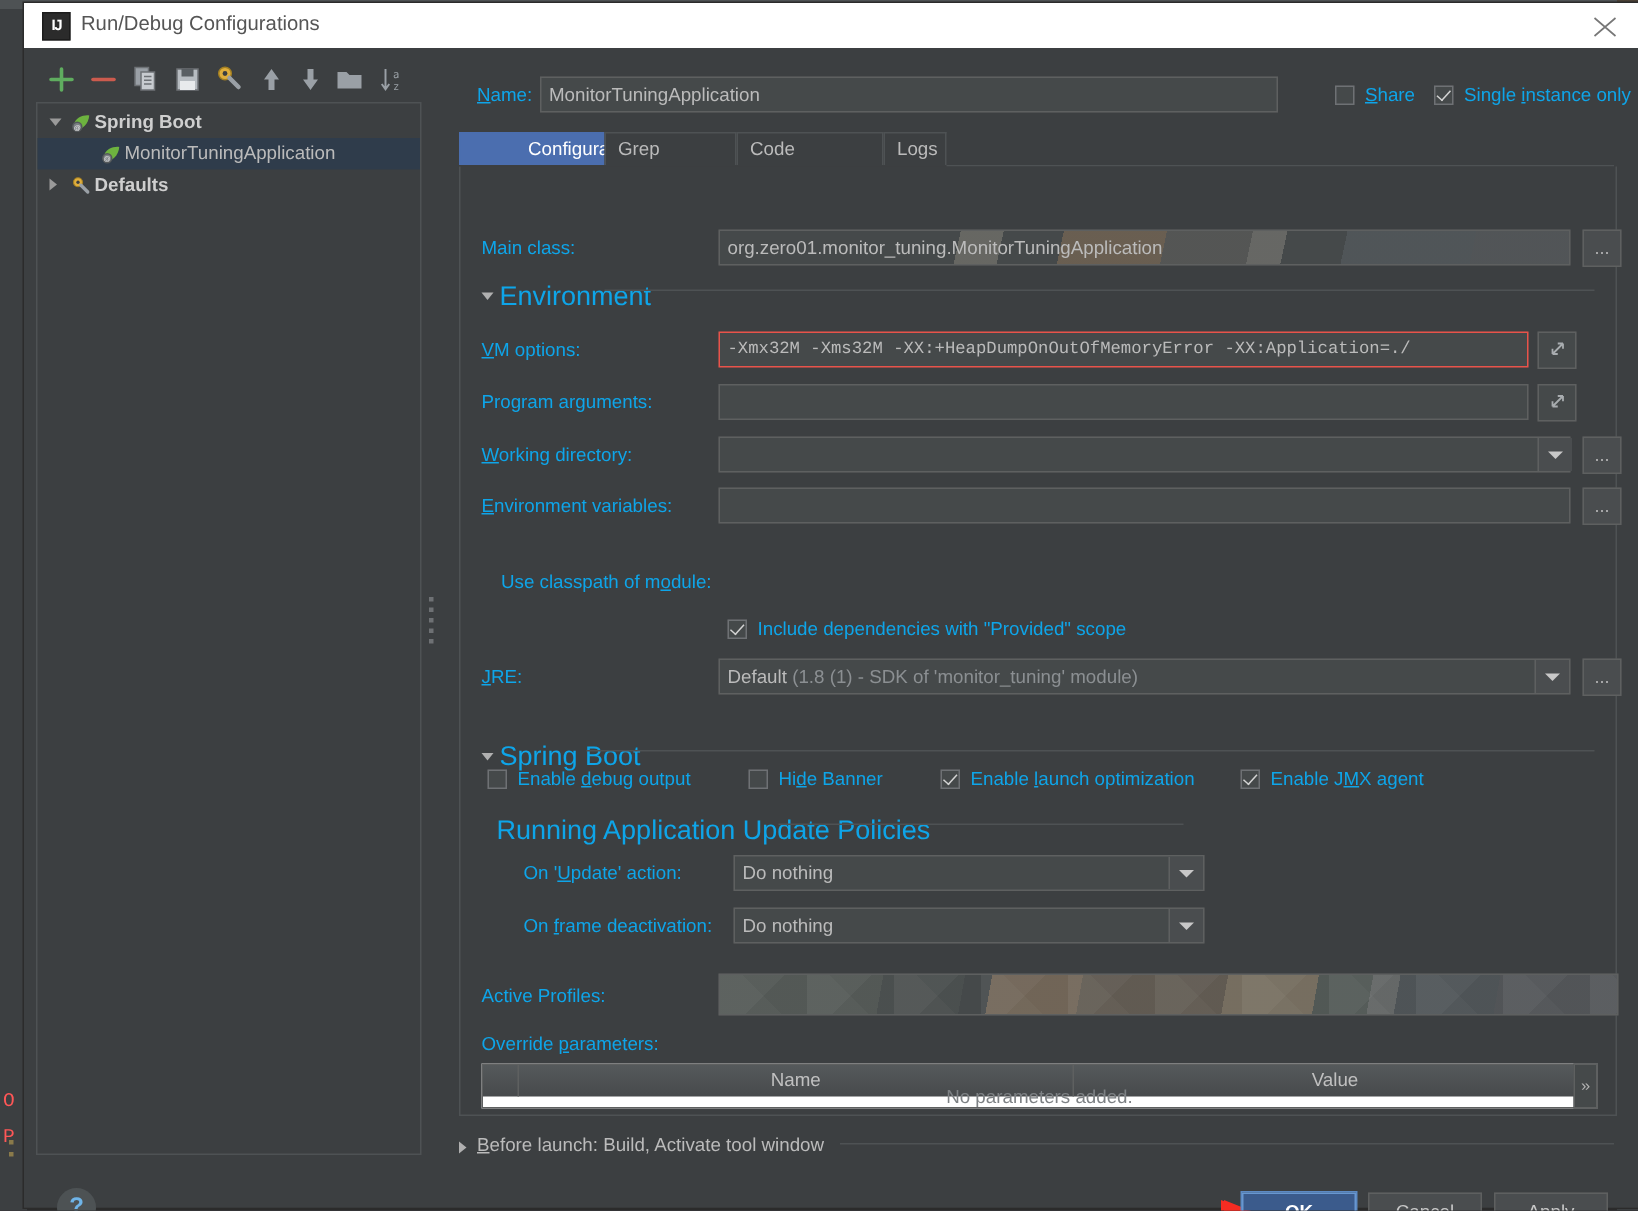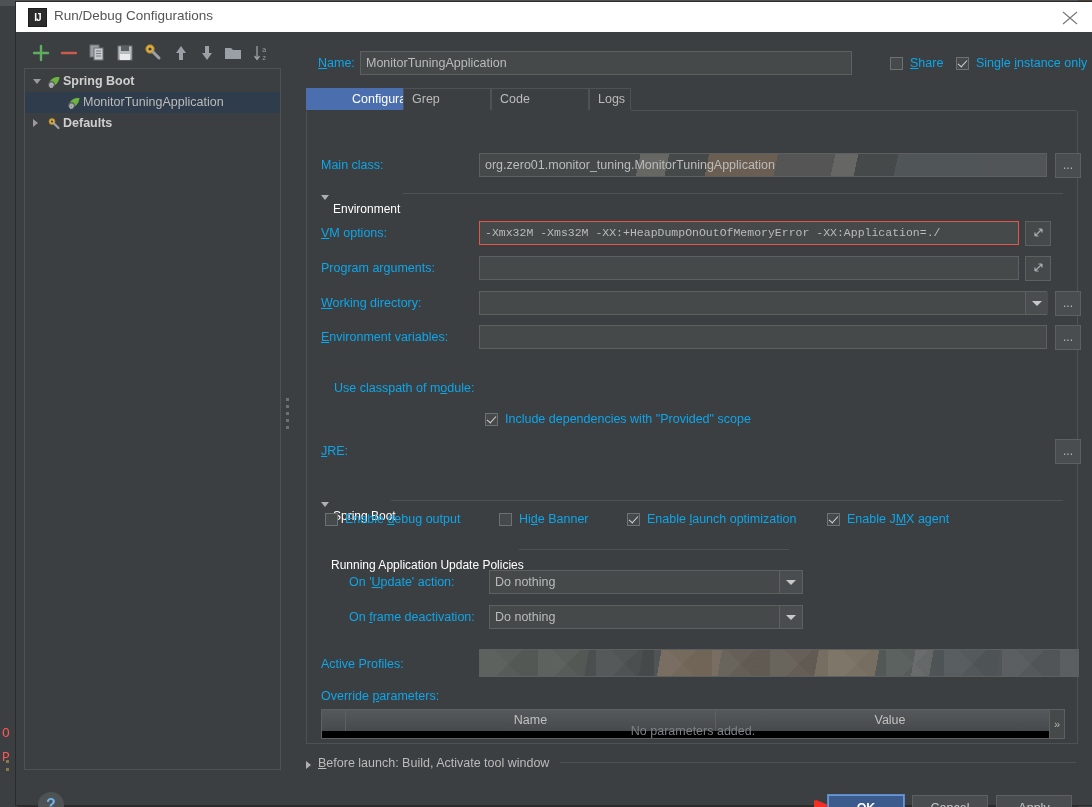--- a/index.html
+++ b/index.html
@@ -67,21 +67,21 @@
   .combo-arrow i { position:absolute; left:6px; top:9px; width:0;height:0;
      border-left:5px solid transparent;border-right:5px solid transparent;border-top:5px solid #c8c8c8;}
   .expandbtn { position:absolute; width:26px; height:25px; background:#45494a; border:1px solid #5e6060;
      box-sizing:border-box; cursor:pointer; }
 
   .chk { position:absolute; width:13px; height:13px; background:#45494a; border:1px solid #6e7174; box-sizing:border-box; cursor:pointer;}
   .chk.on::after { content:""; position:absolute; left:3px; top:0px; width:4px; height:8px;
      border:solid #d4d4d4; border-width:0 1.6px 1.6px 0; transform:rotate(42deg); }
 
   .sectionline { position:absolute; height:1px; background:#4e5254; }
-  .sect-title { position:absolute; font-size:12px; color:#ffffff;margin-top:15px; }
+  .sect-title { position:absolute; font-size:18px; color:#0ea5e9; }
   .sect-tw { position:absolute; width:0;height:0;
      border-top:5px solid #b0b0b0; border-left:4px solid transparent; border-right:4px solid transparent; cursor:pointer;}
 
   
   .tab { position:absolute; top:0; height:22px; line-height:21px; font-size:12.5px;
      color:#bbbbbb; padding:0 8px; border:1px solid #4e5254; border-bottom:none;
      background:#3c3f41; box-sizing:border-box; cursor:pointer; }
   .tab.active { background:#4b6eaf; color:#ffffff; border-color:#4b6eaf;padding-left:45px; }
 
   
@@ -96,21 +96,21 @@
       rgba(190,150,110,.45) 30% 40%, rgba(160,130,100,.38) 40% 56%, rgba(205,175,135,.45) 56% 66%,
       rgba(120,135,120,.30) 66% 72%, rgba(200,200,195,.30) 72% 75%, rgba(110,120,130,.28) 75% 86%,
       rgba(130,128,138,.26) 86% 100%); }
   .glitch-tri { position:absolute; pointer-events:none; opacity:.35;
     background-image:
       linear-gradient(135deg, rgba(255,255,255,.10) 0 50%, rgba(0,0,0,0) 50%),
       linear-gradient(45deg, rgba(255,255,255,.08) 0 50%, rgba(0,0,0,0) 50%);
     background-size:58px 100%; }
 
   
-  .tbl { position:absolute; border:1px solid #5e6060; box-sizing:border-box; background:#000000;padding-left:31px; }
+  .tbl { position:absolute; border:1px solid #5e6060; box-sizing:border-box; background:#ffffff;padding-left:31px; }
   .tbl-head { position:absolute; left:0; top:0; height:21px; width:100%;
      background:linear-gradient(180deg,#55595b,#474a4c); }
   .tbl-hcell { position:absolute; top:0; height:21px; line-height:20px; text-align:center;
      font-size:12.5px; color:#c0c0c0; border-right:1px solid #5e6060; box-sizing:border-box; }
   .tbl-empty { position:absolute; width:100%; text-align:center; font-size:12.5px; color:#7d8184; }
 
   
   .beforelaunch { position:absolute; left:8px; top:716px; font-size:12.5px; color:#bbbbbb; }
   .bl-tw { position:absolute; left:0px; top:5px; width:0;height:0;
      border-left:5px solid #b0b0b0; border-top:4px solid transparent; border-bottom:4px solid transparent; }
@@ -323,20 +323,27 @@
           <div class="lbl" style="left:14px; top:219px;"><u>E</u>nvironment variables:</div>
           <div class="field" style="left:172px; top:214px; width:568px;"></div>
           <div class="btn-sq" style="left:748px; top:214px;">...</div>
 
           <div class="lbl" style="left:27px; top:270px;">Use classpath of m<u>o</u>dule:</div>
 
           <div class="chk on" style="left:178px; top:302px;"></div>
           <div class="lbl" style="left:198px; top:301px;">Include dependencies with "Provided" scope</div>
 
           <div class="lbl" style="left:14px; top:333px;"><u>J</u>RE:</div>
+          <div class="field" style="left:172px; top:328px; width:568px;">
+            <span>Default</span>
+            <span style="color:#8b8f92;">(1.8 (1) - SDK of 'monitor_tuning' module)</span>
+            <span class="combo-arrow" style="right:0; top:0;">
+                <i></i>
+              </span>
+          </div>
           <div class="btn-sq" style="left:748px; top:328px;">...</div>
 
           <div class="sect-tw" style="left:14px; top:391px;"></div>
           <div class="sect-title" style="left:26px; top:383px;">Spring Boot</div>
           <div class="sect"></div>
           <div class="sectionline" style="left:84px; top:389px; width:672px;"></div>
 
           <div class="chk" style="left:18px; top:402px;"></div>
           <div class="lbl" style="left:38px; top:401px;">Enable <u>d</u>ebug output</div>
 

